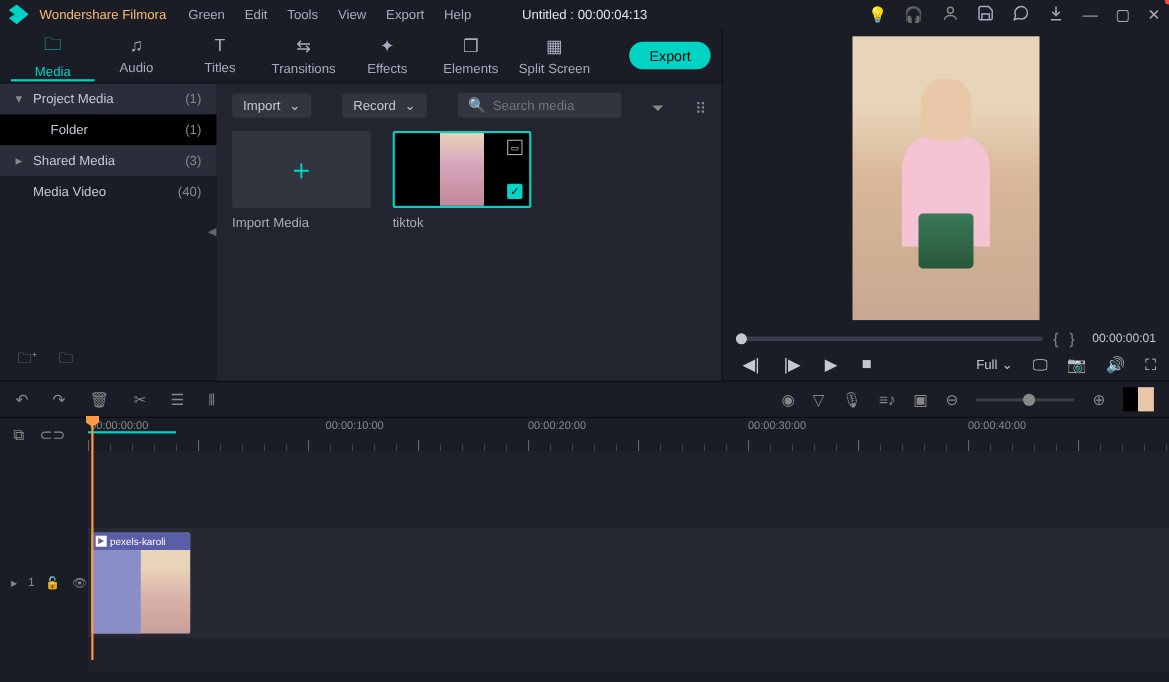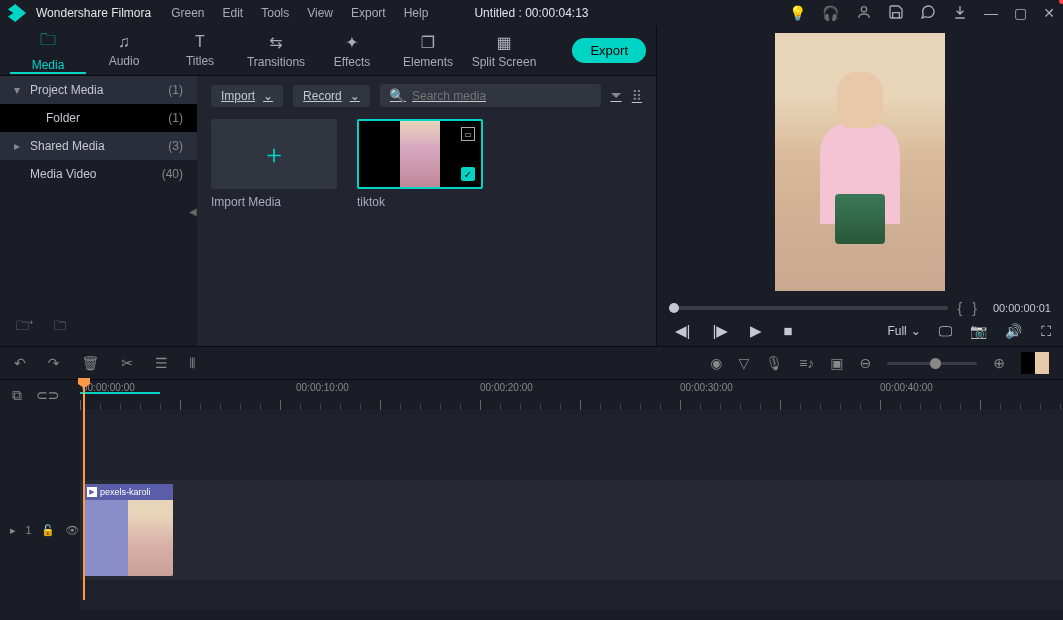--- a/index.html
+++ b/index.html
@@ -1,19 +1,19 @@
 <!DOCTYPE html>
 <html><head>
 <meta charset="utf-8">
 <style>
 * { margin: 0; padding: 0; box-sizing: border-box; font-family: -apple-system, BlinkMacSystemFont, 'Segoe UI', Arial, sans-serif; }
 body { background: #1a1d26; color: #c5c8d0; width: 1063px; height: 620px; overflow: hidden; font-size: 13px; }
 .titlebar { height: 26px; background: #1a1d26; display: flex; align-items: center; padding: 0 8px; color: #aab; }
 .titlebar .logo { width: 18px; height: 18px; background: #00d4c4; clip-path: polygon(40% 0, 100% 50%, 40% 100%, 0 70%, 30% 50%, 0 30%); margin-right: 10px; }
-.titlebar .appname { color: #e5e5e5; font-size: 12px; margin-right: 20px; }
+.titlebar .appname { color: #fdba74; font-size: 12px; margin-right: 20px; }
 .titlebar .menu-item { margin-right: 18px; font-size: 12px; cursor: pointer; }
 .titlebar .center-title { position: absolute; left: 50%; transform: translateX(-50%); color: #e0e3ea; font-size: 12px; }
 .titlebar .right-icons { margin-left: auto; display: flex; gap: 16px; align-items: center; }
 .titlebar .right-icons span { cursor: pointer; font-size: 14px; }
 .icon-yellow { color: #ffb700; }
 .icon-teal { color: #00d4c4; }
 .top-panel { display: flex; height: 320px; }
 .left-col { width: 656px; display: flex; flex-direction: column; }
 .tabbar { height: 50px; background: #1a1d26; display: flex; align-items: center; padding: 0 10px; border-bottom: 1px solid #0a0c14; }
 .tab { display: flex; flex-direction: column; align-items: center; justify-content: center; width: 76px; height: 46px; cursor: pointer; color: #aab; font-size: 12px; gap: 3px; }
@@ -23,21 +23,21 @@
 .media-area { flex: 1; display: flex; background: #1a1d26; }
 .sidebar { width: 197px; background: #1a1d26; overflow-y: auto; }
 .side-item { display: flex; align-items: center; padding: 7px 14px; font-size: 12px; cursor: pointer; }
 .side-item.head { background: #2a2d3a; }
 .side-item.sel { background: #000000; }
 .side-item .arrow { width: 12px; color: #888; margin-right: 4px; }
 .side-item .count { margin-left: auto; color: #888; }
 .side-bottom { display: flex; gap: 20px; padding: 8px 16px; color: #888; margin-top: auto; }
 .sidebar-wrap { display: flex; flex-direction: column; height: 100%; }
 .media-content { flex: 1; background: #22252f; padding: 8px 14px; position: relative; }
-.media-toolbar { display: flex; align-items: center; gap: 10px; margin-bottom: 12px; text-decoration: underline; }
+.media-toolbar { display: flex; align-items: flex-end; gap: 28px; margin-bottom: 12px; }
 .dropdown { background: #31353f; padding: 4px 10px; border-radius: 3px; font-size: 12px; display: flex; align-items: center; gap: 8px; cursor: pointer; }
 .search-box { flex: 1; background: #31353f; padding: 4px 10px; border-radius: 3px; display: flex; align-items: center; gap: 6px; color: #888; }
 .search-box input { background: transparent; border: none; outline: none; color: #f97316; font-size: 12px; width: 100%; }
 .media-toolbar .tool-icon { color: #888; cursor: pointer; font-size: 14px; }
 .media-grid { display: flex; gap: 20px; }
 .media-tile { width: 126px; }
 .media-thumb { width: 126px; height: 70px; background: #31353f; border-radius: 2px; display: flex; align-items: center; justify-content: center; position: relative; }
 .media-thumb.selected { border: 2px solid #00d4c4; }
 .media-thumb .plus { color: #00d4c4; font-size: 26px; font-weight: 200; }
 .media-thumb .thumb-inner { width: 40px; height: 66px; background: linear-gradient(#e8d4b8, #d8a8c0 40%, #c08898); margin: 0 auto; }

